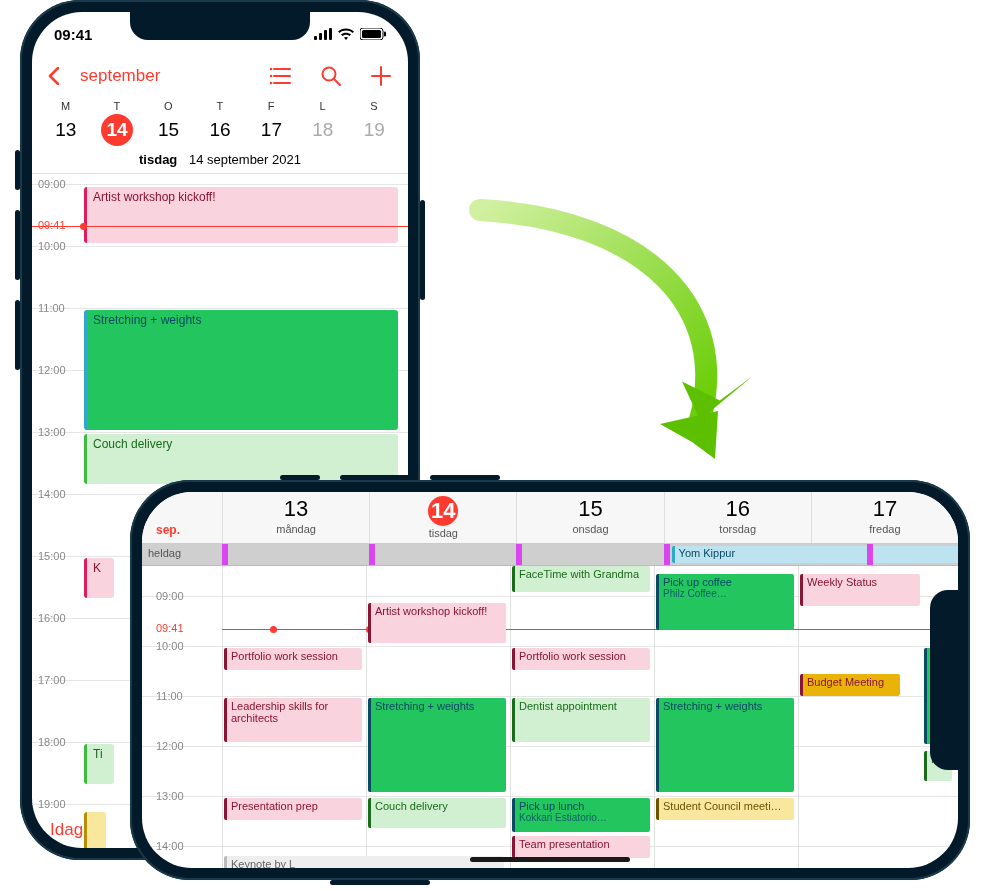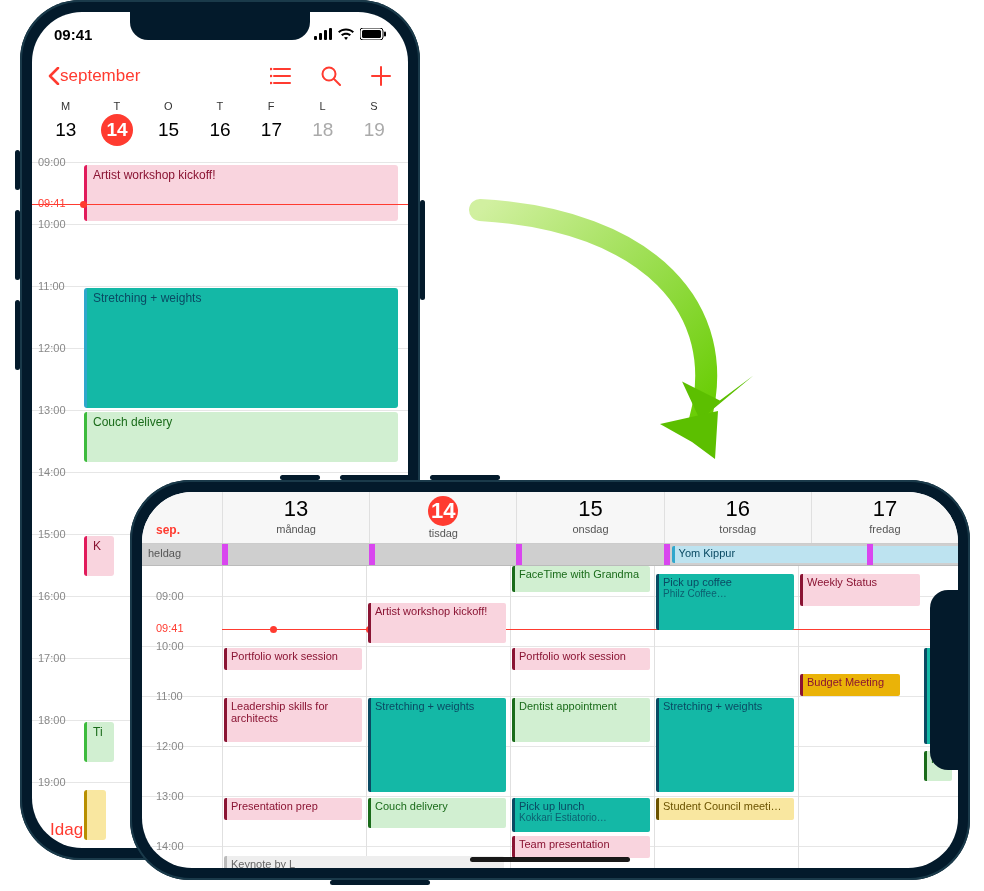--- a/index.html
+++ b/index.html
@@ -89,21 +89,21 @@
   .status-right { display:flex; gap:6px; align-items:center; }
   .sig, .wifi, .batt { display:inline-block; }
 
   
   .dayview { position:absolute; inset:0; display:flex; flex-direction:column; }
   .navbar {
     display:flex; align-items:center; justify-content:space-between;
     padding: 0 16px; height: 40px;
     color: #ff3b30;
   }
-  .nav-left { display:flex; align-items:center; gap:0; font-size:17px; }
+  .nav-left { display:flex; align-items:center; gap:20px; font-size:17px; }
   .nav-right { display:flex; gap:28px; }
   .nav-icon { width:22px; height:22px; display:flex; align-items:center; justify-content:center; }
 
   .weekhdr {
     display:grid; grid-template-columns: repeat(7,1fr);
     text-align:center; font-size:11px; color:#333; letter-spacing:.5px;
     padding: 4px 8px 0;
   }
   .datesrow {
     display:grid; grid-template-columns: repeat(7,1fr);
@@ -141,21 +141,21 @@
   }
   .nowlabel { position:absolute; left:6px; font-size:11px; color:#ff3b30; font-weight:500; top:-7px; }
 
   .eventbox {
     position:absolute; left:52px; right:10px;
     border-radius:3px; padding:3px 6px;
     font-size:12px; font-weight:500;
     border-left:3px solid;
   }
   .ev-pink  { background:#f9d4de; color:#8a1433; border-color:#e11b5b; }
-  .ev-blue  { background:#14b8a6; color:#0a4a63; border-color:#2fa7cc; }
+  .ev-blue  { background:#22c55e; color:#0a4a63; border-color:#2fa7cc; }
   .ev-green { background:#d1efd1; color:#1a6b1a; border-color:#3dbb3d; }
   .ev-pinkO { background:#fff; color:#8a1433; border-color:#e11b5b; }
   .ev-yellow{ background:#f9e7a0; color:#6b5300; border-color:#b88f00; }
 
   .todaybtn {
     position:absolute; bottom:8px; left:18px;
     color:#ff3b30; font-size:17px;
   }
 
   
@@ -309,20 +309,24 @@
       <div class="datesrow">
         <div class="datecell"><span class="bubble">13</span></div>
         <div class="datecell today"><span class="bubble">14</span></div>
         <div class="datecell"><span class="bubble">15</span></div>
         <div class="datecell"><span class="bubble">16</span></div>
         <div class="datecell"><span class="bubble">17</span></div>
         <div class="datecell wknd"><span class="bubble">18</span></div>
         <div class="datecell wknd"><span class="bubble">19</span></div>
       </div>
 
+      <div class="fulldate">
+        <span class="wd">tisdag</span>
+        <span>14 september 2021</span>
+      </div>
 
       <div class="timeline">
 
         <div class="hourrow" style="top:10px">
             <span class="hl">09:00</span>
           </div>
         <div class="hourrow" style="top:72px">
             <span class="hl">10:00</span>
           </div>
         <div class="hourrow" style="top:134px">

